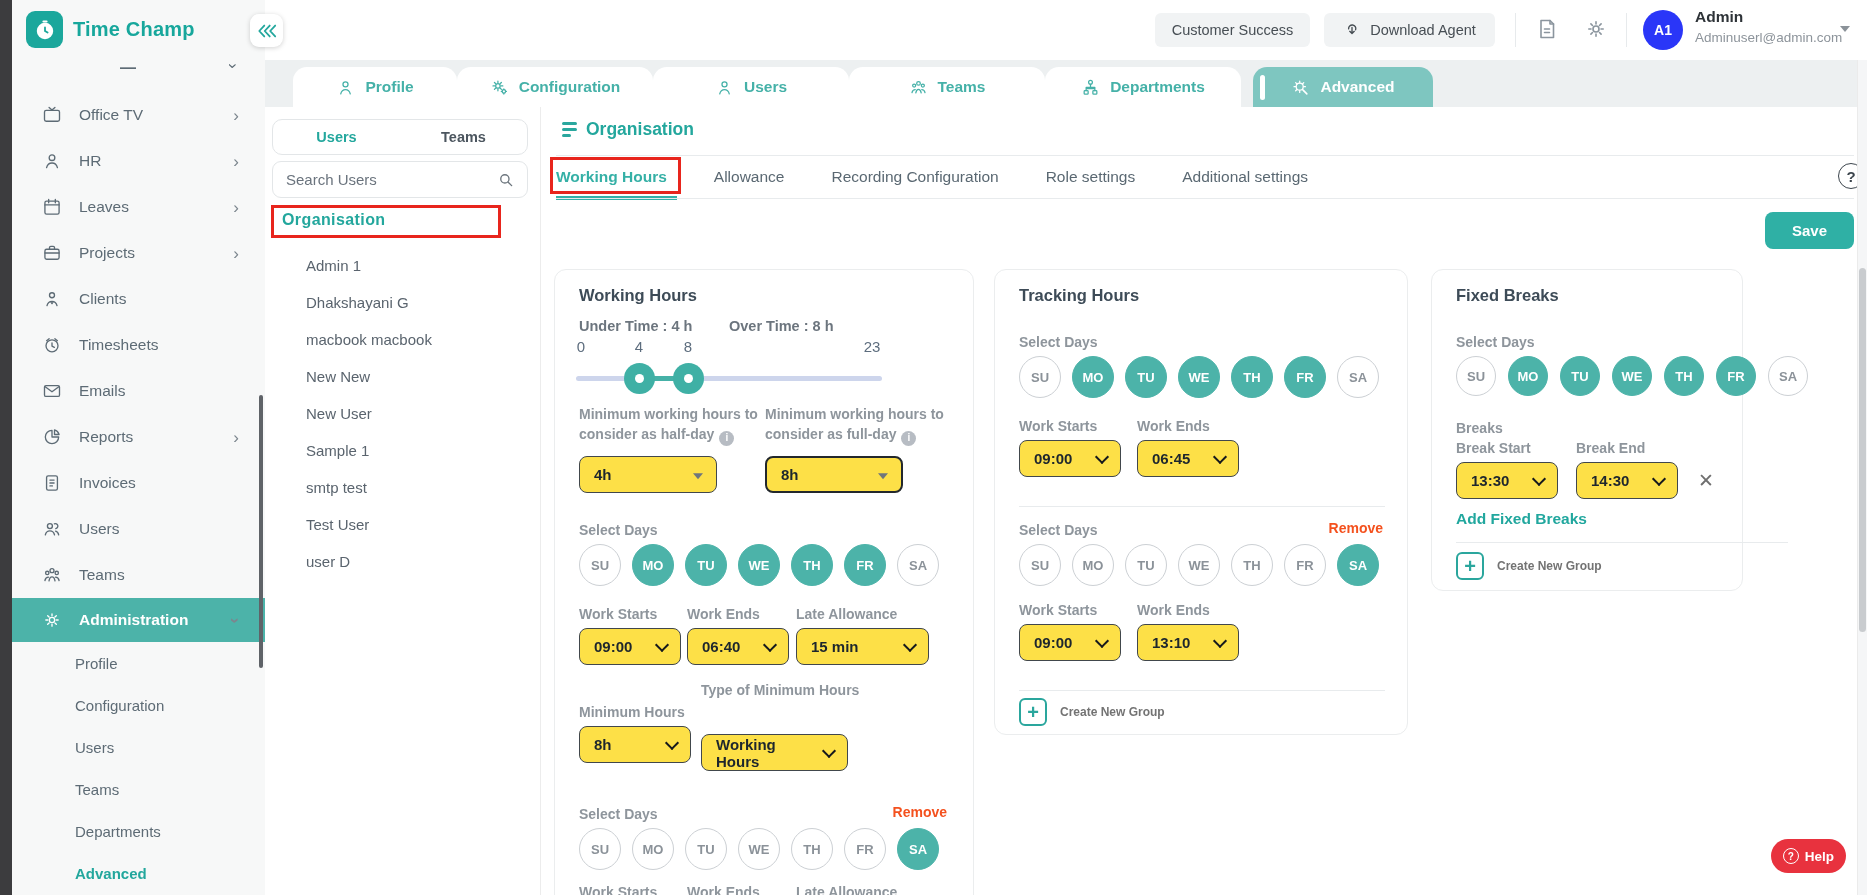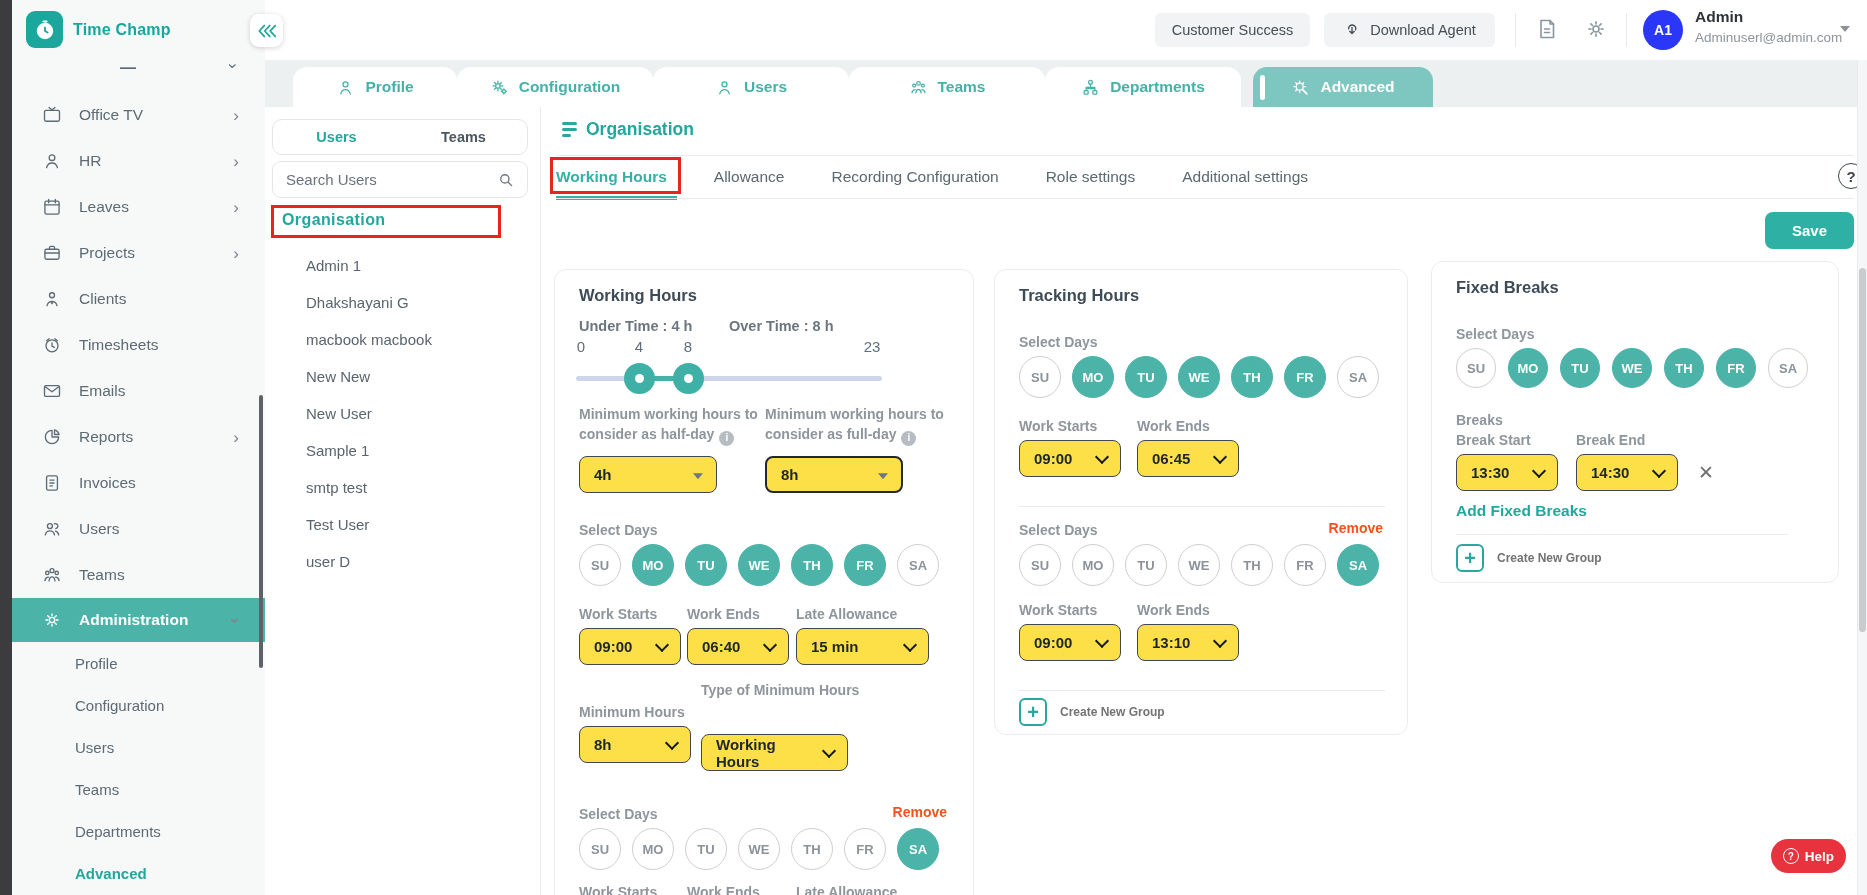--- a/index.html
+++ b/index.html
@@ -5,21 +5,21 @@
 <style>
   * { margin:0; padding:0; box-sizing:border-box; }
   html,body { background:#dfe3e6; font-family:"Liberation Sans","DejaVu Sans",sans-serif; }
   .canvas { position:relative; width:1867px; height:895px; background:#fff; overflow:hidden; }
 
   
   .edge-strip { position:absolute; left:0; top:0; width:12px; height:895px; background:#3c3c3e; z-index:30; }
   .sidebar { position:absolute; left:0; top:0; width:265px; height:895px; background:#f7f8f8; z-index:10; }
   .logo { position:absolute; left:26px; top:11px; display:flex; align-items:center; gap:10px; }
   .logo-badge { width:37px; height:37px; background:#1ba79c; border-radius:9px; display:flex; align-items:center; justify-content:center; }
-  .logo-text { font-size:16px; font-weight:700; color:#17a79c; letter-spacing:.2px; }
+  .logo-text { font-size:20px; font-weight:700; color:#17a79c; letter-spacing:.2px; }
   .partial-item { position:absolute; left:12px; top:57px; width:253px; height:26px; color:#5d6b75; overflow:hidden; }
   .partial-item .pdash { position:absolute; left:108px; top:2px; font-weight:700; }
   .partial-item .pcaret { position:absolute; left:218px; top:0px; }
   .s-nav { position:absolute; left:12px; top:92px; right:0; }
   .s-item { height:46px; display:flex; align-items:center; padding:0 26px 0 30px; color:#5d6b75; font-size:15.5px; cursor:pointer; }
   .s-item .sicon { flex:0 0 20px; margin-right:17px; }
   .s-item .chev { margin-left:auto; color:#7c868e; font-size:17px; line-height:1; }
   .chev-down { display:inline-block; transform:rotate(90deg); }
   .s-item.active { background:#4cb3a9; color:#fff; font-weight:700; height:44px; }
   .s-item.active svg { stroke:#fff; }
@@ -534,21 +534,21 @@
             <span>13:10</span>
           </div>
 
         <div class="hr" style="left:24px; top:420px; width:366px;"></div>
         <div class="plus-group" style="left:24px; top:428px;">
           <span class="plusbox">+</span>
           <span class="cng-text">Create New Group</span>
         </div>
       </section>
 
-      <section class="card" style="left:890px; top:154px; width:408px; height:322px;">
+      <section class="card" style="left:890px; top:162px; width:312px; height:322px;">
         <div class="card-title">Fixed Breaks</div>
 
         <div class="lbl" style="left:24px; top:62px;">Select Days</div>
         <div class="days sm" style="left:24px; top:86px;">
           <span class="day">SU</span>
           <span class="day on">MO</span>
           <span class="day on">TU</span>
           <span class="day on">WE</span>
           <span class="day on">TH</span>
           <span class="day on">FR</span>

